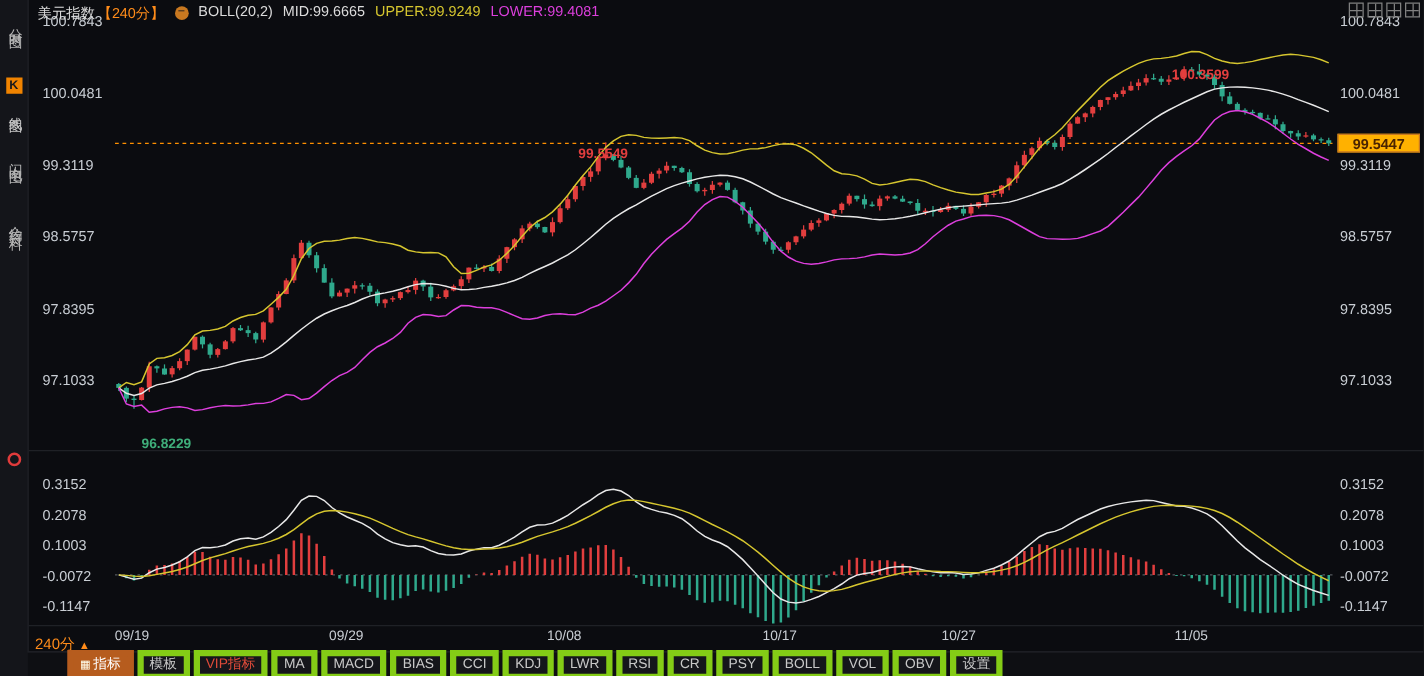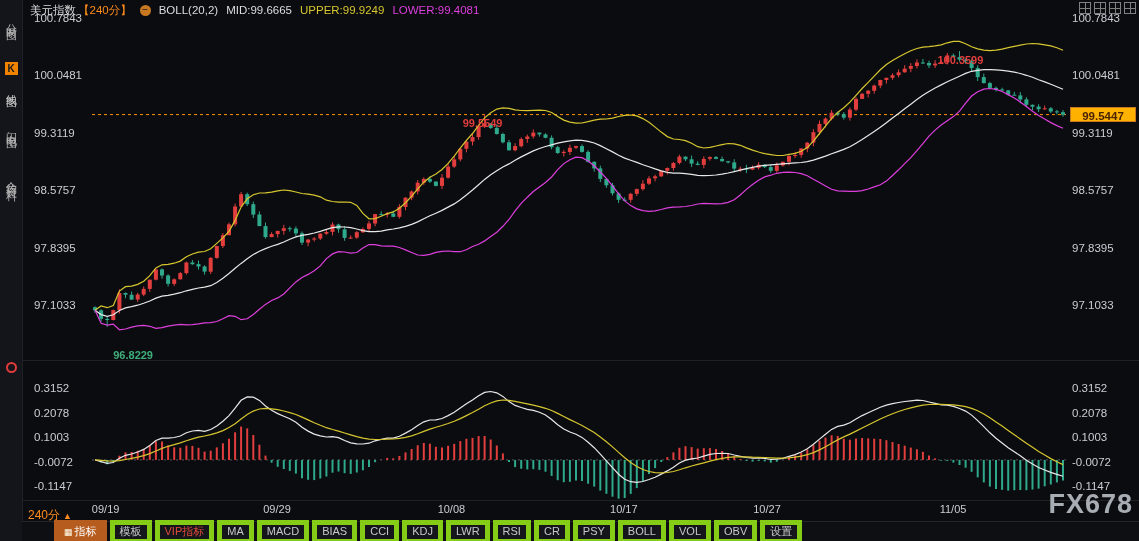--- a/index.html
+++ b/index.html
@@ -637,21 +637,20 @@
     <span class="win-icon"></span>
     <span class="win-icon"></span>
   </div>
 
 
   <div class="tf-footer">
     <span>240分</span>
     <span class="arrow">▲</span>
   </div>
 
-  <div class="watermark">FX678</div>
 
   <div class="toolbar" id="toolbar">
       <div class="tab active"><span class="grid-ic">▦</span>指标</div>
       <div class="tab">模板</div>
       <div class="tab vip">VIP指标</div>
       <div class="tab">MA</div>
       <div class="tab">MACD</div>
       <div class="tab">BIAS</div>
       <div class="tab">CCI</div>
       <div class="tab">KDJ</div>

